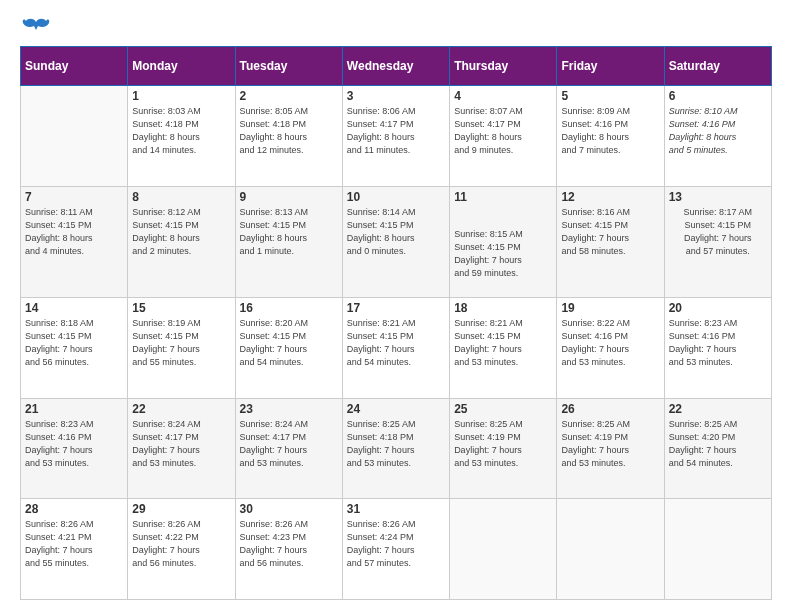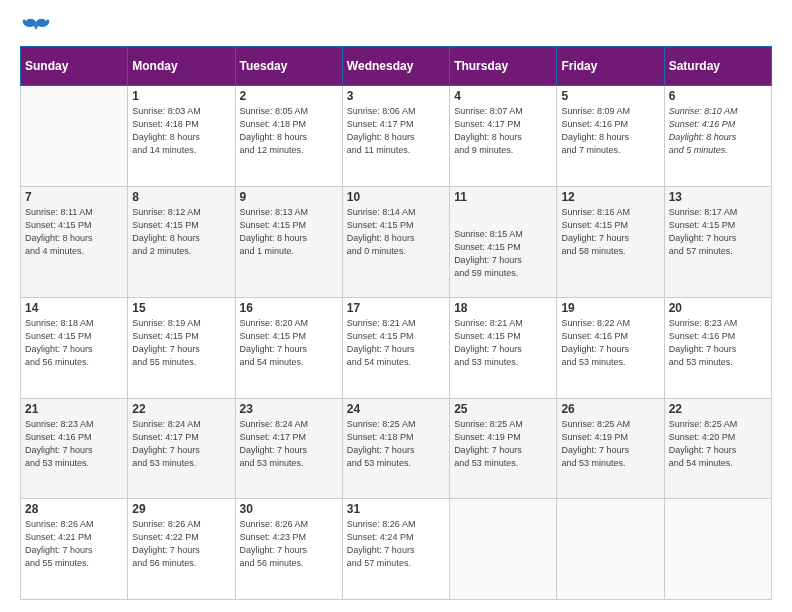--- a/index.html
+++ b/index.html
@@ -200,21 +200,21 @@
           </td>
           <td>
             <span class="day-num">12</span>
             <div class="day-info" style="white-space: pre-line;">Sunrise: 8:16 AM
 Sunset: 4:15 PM
 Daylight: 7 hours
 and 58 minutes.</div>
           </td>
           <td>
             <span class="day-num">13</span>
-            <div class="day-info" style="white-space: pre-line;">Sunrise: 8:17 AM
+            <div class="day-info" style="white-space: pre-line; text-align: center;">Sunrise: 8:17 AM
 Sunset: 4:15 PM
 Daylight: 7 hours
 and 57 minutes.</div>
           </td>
         </tr>
         <tr>
           <td>
             <span class="day-num">14</span>
             <div class="day-info" style="white-space: pre-line;">Sunrise: 8:18 AM
 Sunset: 4:15 PM

